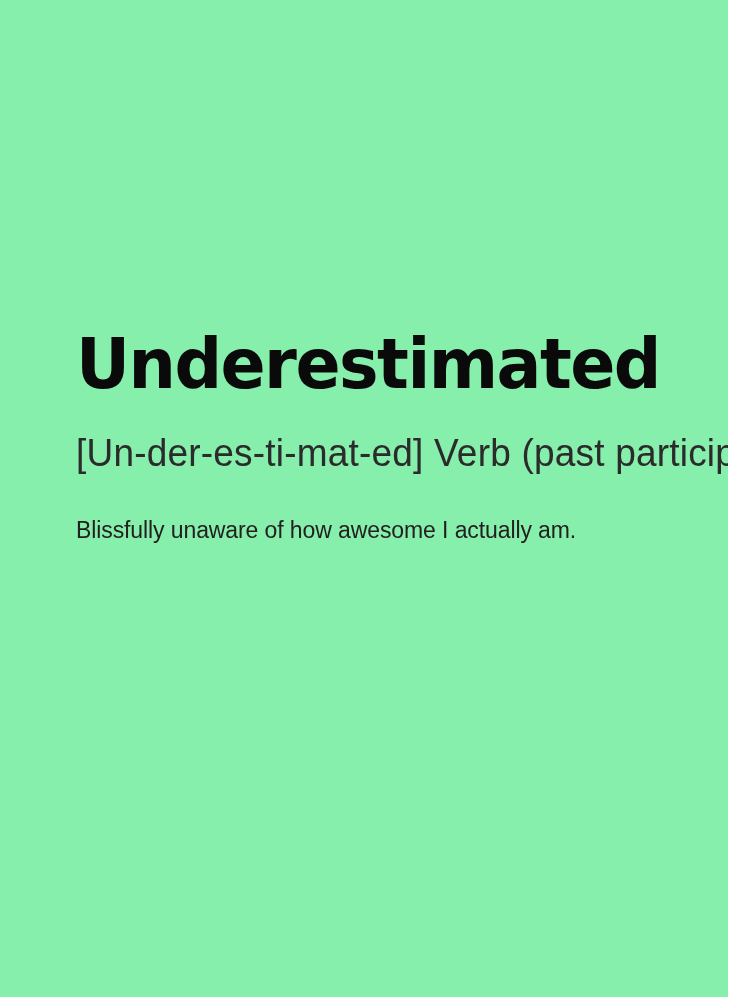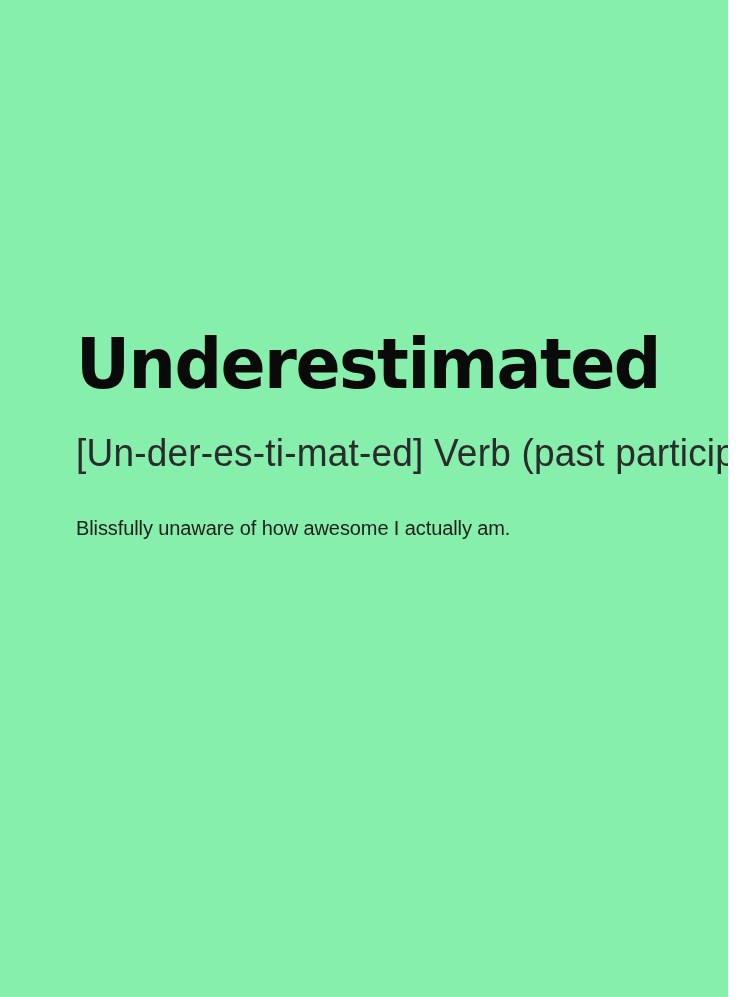--- a/index.html
+++ b/index.html
@@ -65,21 +65,21 @@
     transform: scaleY(1.04);
     transform-origin: left bottom;
     display: inline-block;
   }
 
   
   .meaning-text {
     margin-top: 44px;
     font-family: "Liberation Sans", "DejaVu Sans", sans-serif;
     font-weight: 400;
-    font-size: 20px;
+    font-size: 23px;
     line-height: 1.25;
     letter-spacing: -0.1px;
     color: #23211f;
     white-space: nowrap;
   }
 </style>
 </head>
 <body>
 
 <div class="poster">

